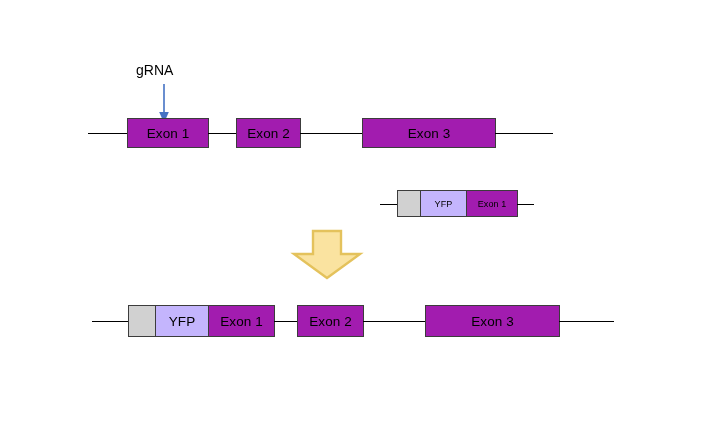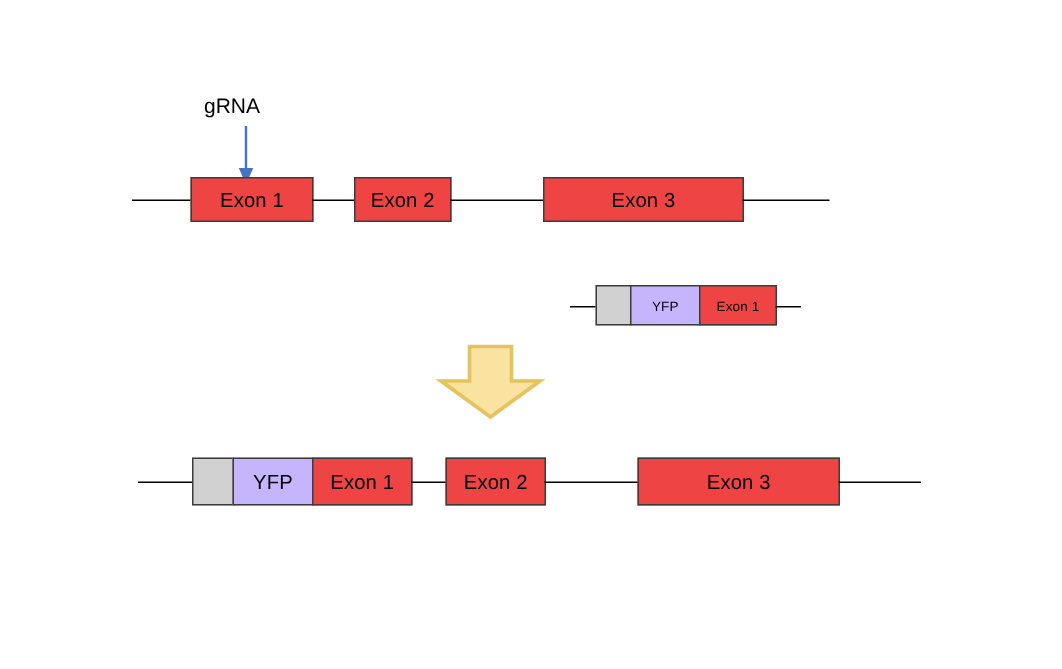--- a/index.html
+++ b/index.html
@@ -30,21 +30,21 @@
     box-sizing: border-box;
     border: 1.4px solid #3c3c3c;
     background: #d1d1d1;
     display: flex;
     align-items: center;
     justify-content: center;
     color: #000000;
     white-space: nowrap;
     letter-spacing: 0.1px;
   }
-  .box.gray   { background: #ef4444; }
+  .box.gray   { background: #a21caf; }
   .box.yellow { background: #c4b5fd; }
   .box.blank  { background: #d1d1d1; }
 
   .label-main  { font-size: 13.5px; }
   .label-small { font-size: 9px; }
 
   
   .grna-text {
     position: absolute;
     font-size: 14px;

